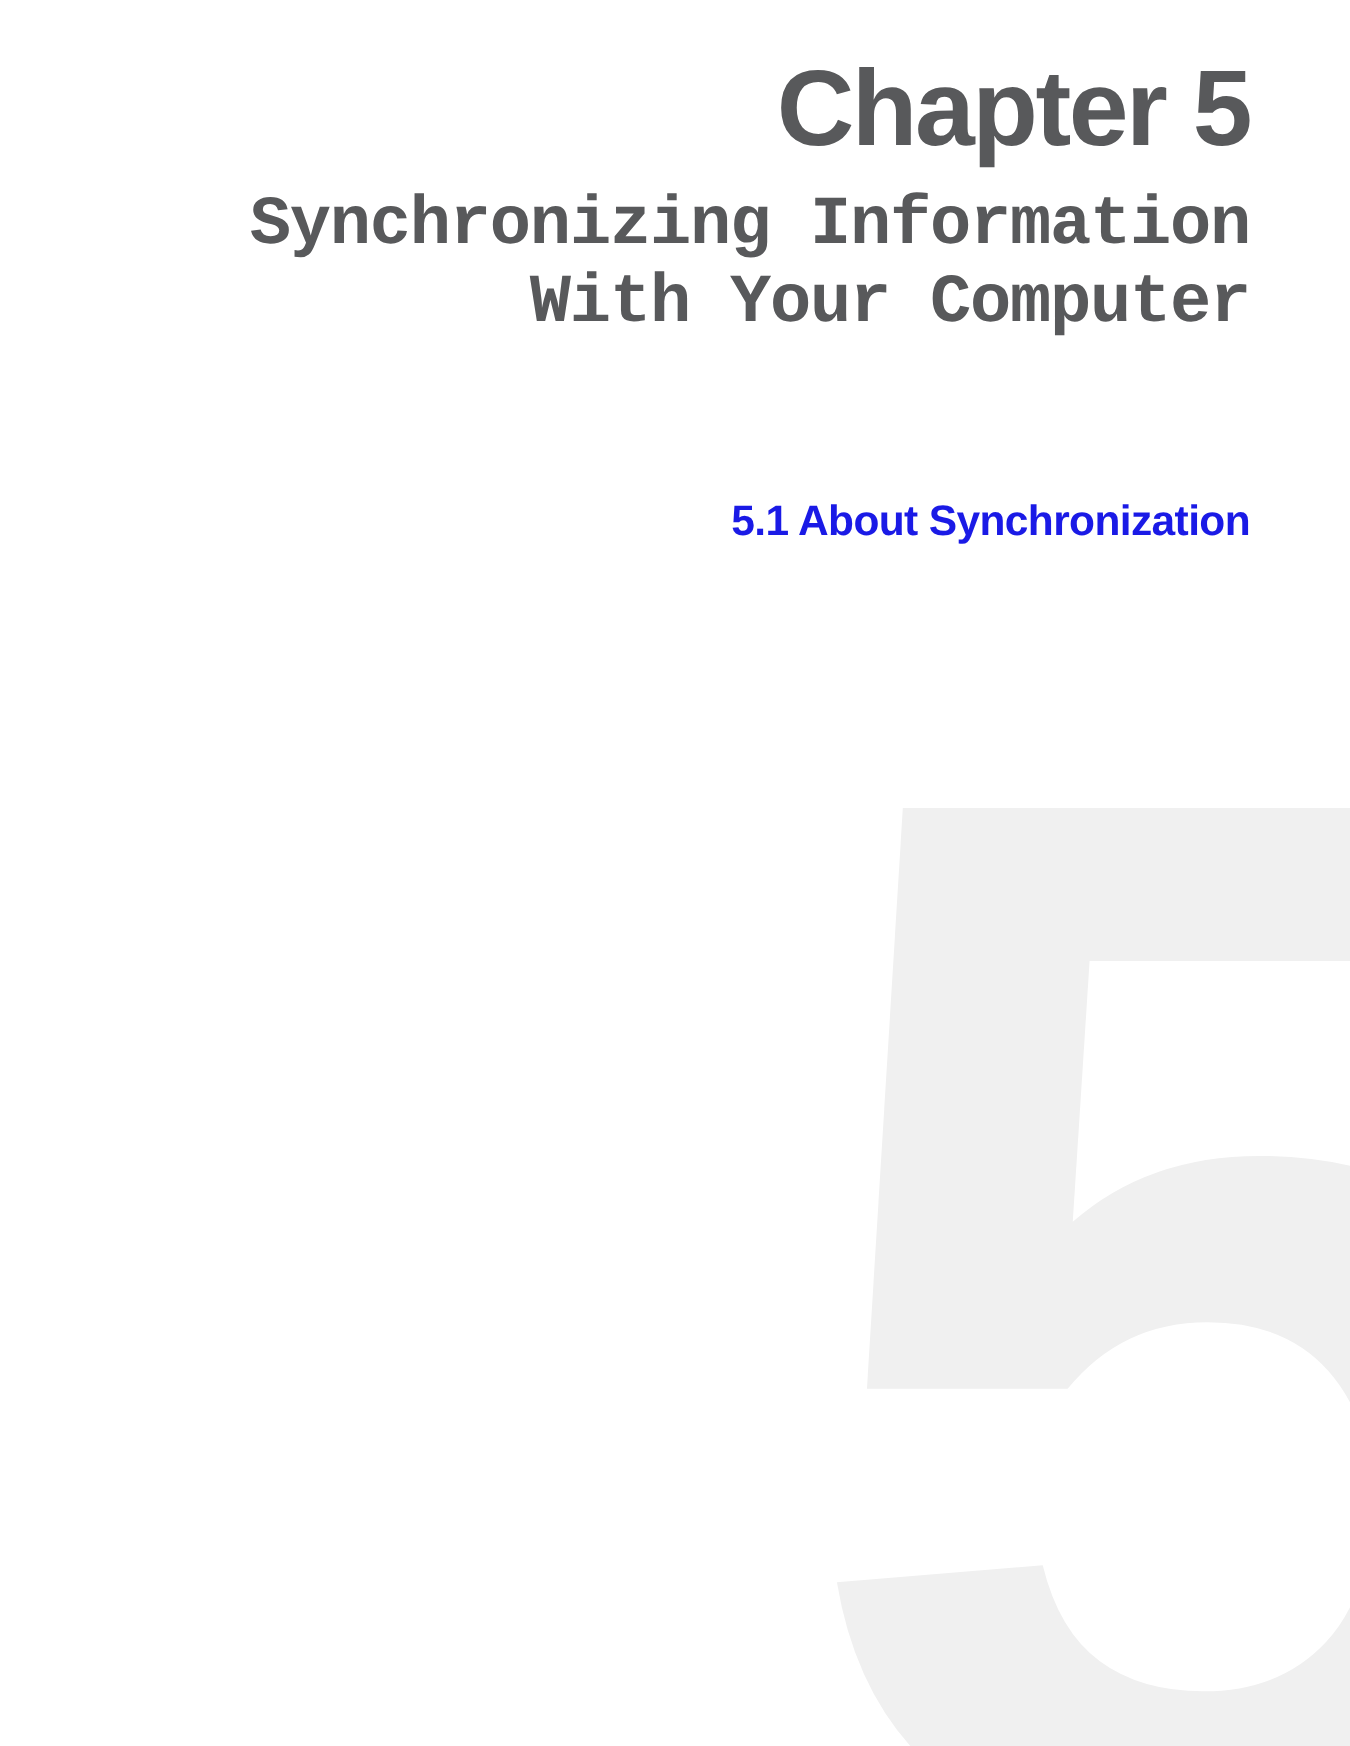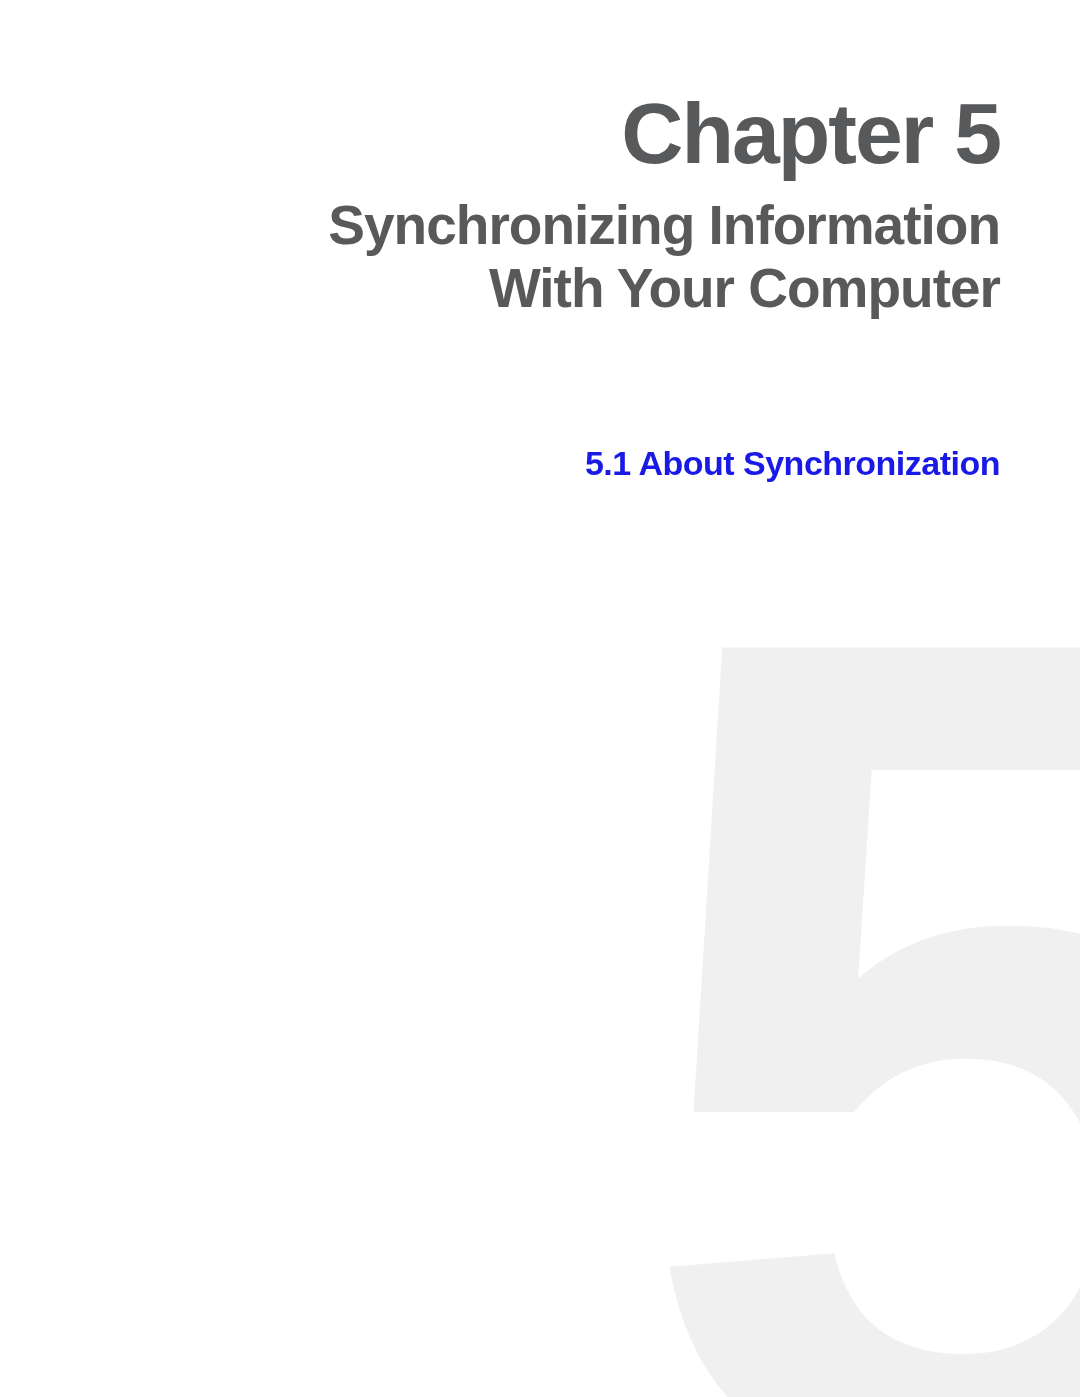--- a/index.html
+++ b/index.html
@@ -25,38 +25,39 @@
     line-height: 1;
     letter-spacing: -40px;
     z-index: 0;
     font-family: "Segoe UI", Arial, sans-serif;
     pointer-events: none;
     user-select: none;
   }
   .content {
     position: relative;
     z-index: 1;
-    padding: 90px 80px 0 80px;
+    padding: 44px 80px 0 80px;
     text-align: right;
   }
   .chapter-heading {
     font-size: 86px;
     font-weight: 700;
     color: #58595b;
     letter-spacing: -2px;
     line-height: 1;
     margin-bottom: 18px;
   }
   .chapter-title {
     font-size: 55px;
     font-weight: 700;
     color: #58595b;
     letter-spacing: -1px;
     line-height: 1.15;
     margin-bottom: 120px;
+    font-family: Liberation Mono, monospace;
   }
   .toc {
     display: flex;
     flex-direction: column;
     align-items: flex-end;
     gap: 18px;
   }
   .toc-item {
     font-size: 34px;
     font-weight: 700;

